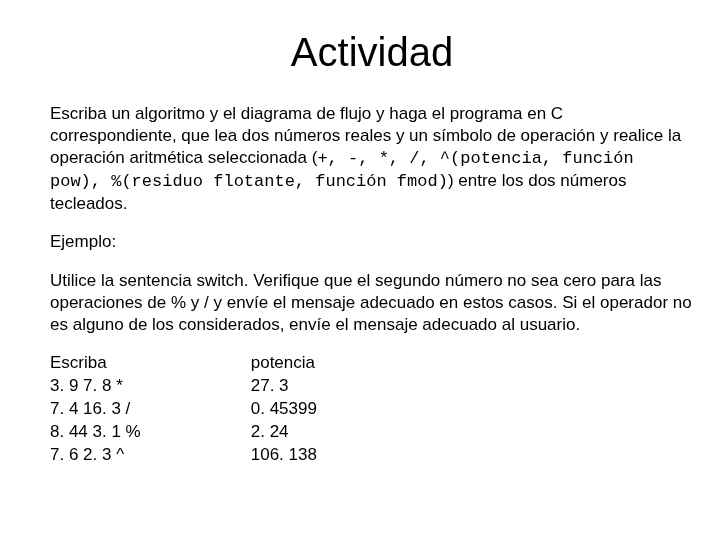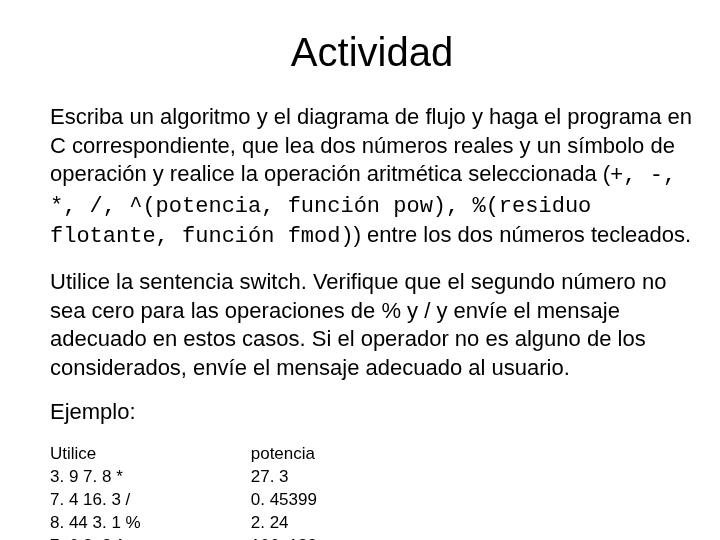--- a/index.html
+++ b/index.html
@@ -17,21 +17,21 @@
     box-sizing: border-box;
     padding: 30px 26px 0 50px;
   }
   .title {
     font-size: 40px;
     text-align: center;
     margin: 0 0 28px 0;
     font-weight: normal;
   }
   .para {
-    font-size: 22px;
+    font-size: 17px;
     line-height: 1.3;
     margin: 0 0 16px 0;
   }
   .mono {
     font-family: "Courier New", Courier, monospace;
   }
   .example {
     display: flex;
     gap: 110px;
     font-size: 17px;
@@ -49,26 +49,26 @@
 <body>
 
 <div class="slide">
 
   <h1 class="title">Actividad</h1>
 
   <p class="para">
     <span>Escriba un algoritmo y el diagrama de flujo y haga el programa en C correspondiente, que lea dos números reales y un símbolo de operación y realice la operación aritmética seleccionada (</span><span class="mono">+, -, *, /, ^(potencia, función pow), %(residuo flotante, función fmod)</span><span>) entre los dos números tecleados.</span>
   </p>
 
+  <p class="para">Ejemplo:</p>
+
   <p class="para">Utilice la sentencia switch. Verifique que el segundo número no sea cero para las operaciones de % y / y envíe el mensaje adecuado en estos casos. Si el operador no es alguno de los considerados, envíe el mensaje adecuado al usuario.</p>
 
-  <p class="para">Ejemplo:</p>
-
   <div class="example">
-    <div class="col-left"><span class="hdr">Utilice</span>
+    <div class="col-left"><span class="hdr">Escriba</span>
 <span>3. 9 7. 8 *
 7. 4 16. 3 /
 8. 44 3. 1 %
 7. 6 2. 3 ^</span></div>
     <div class="col-right"><span class="hdr">potencia</span>
 <span>27. 3
 0. 45399
 2. 24
 106. 138</span></div>
   </div>

